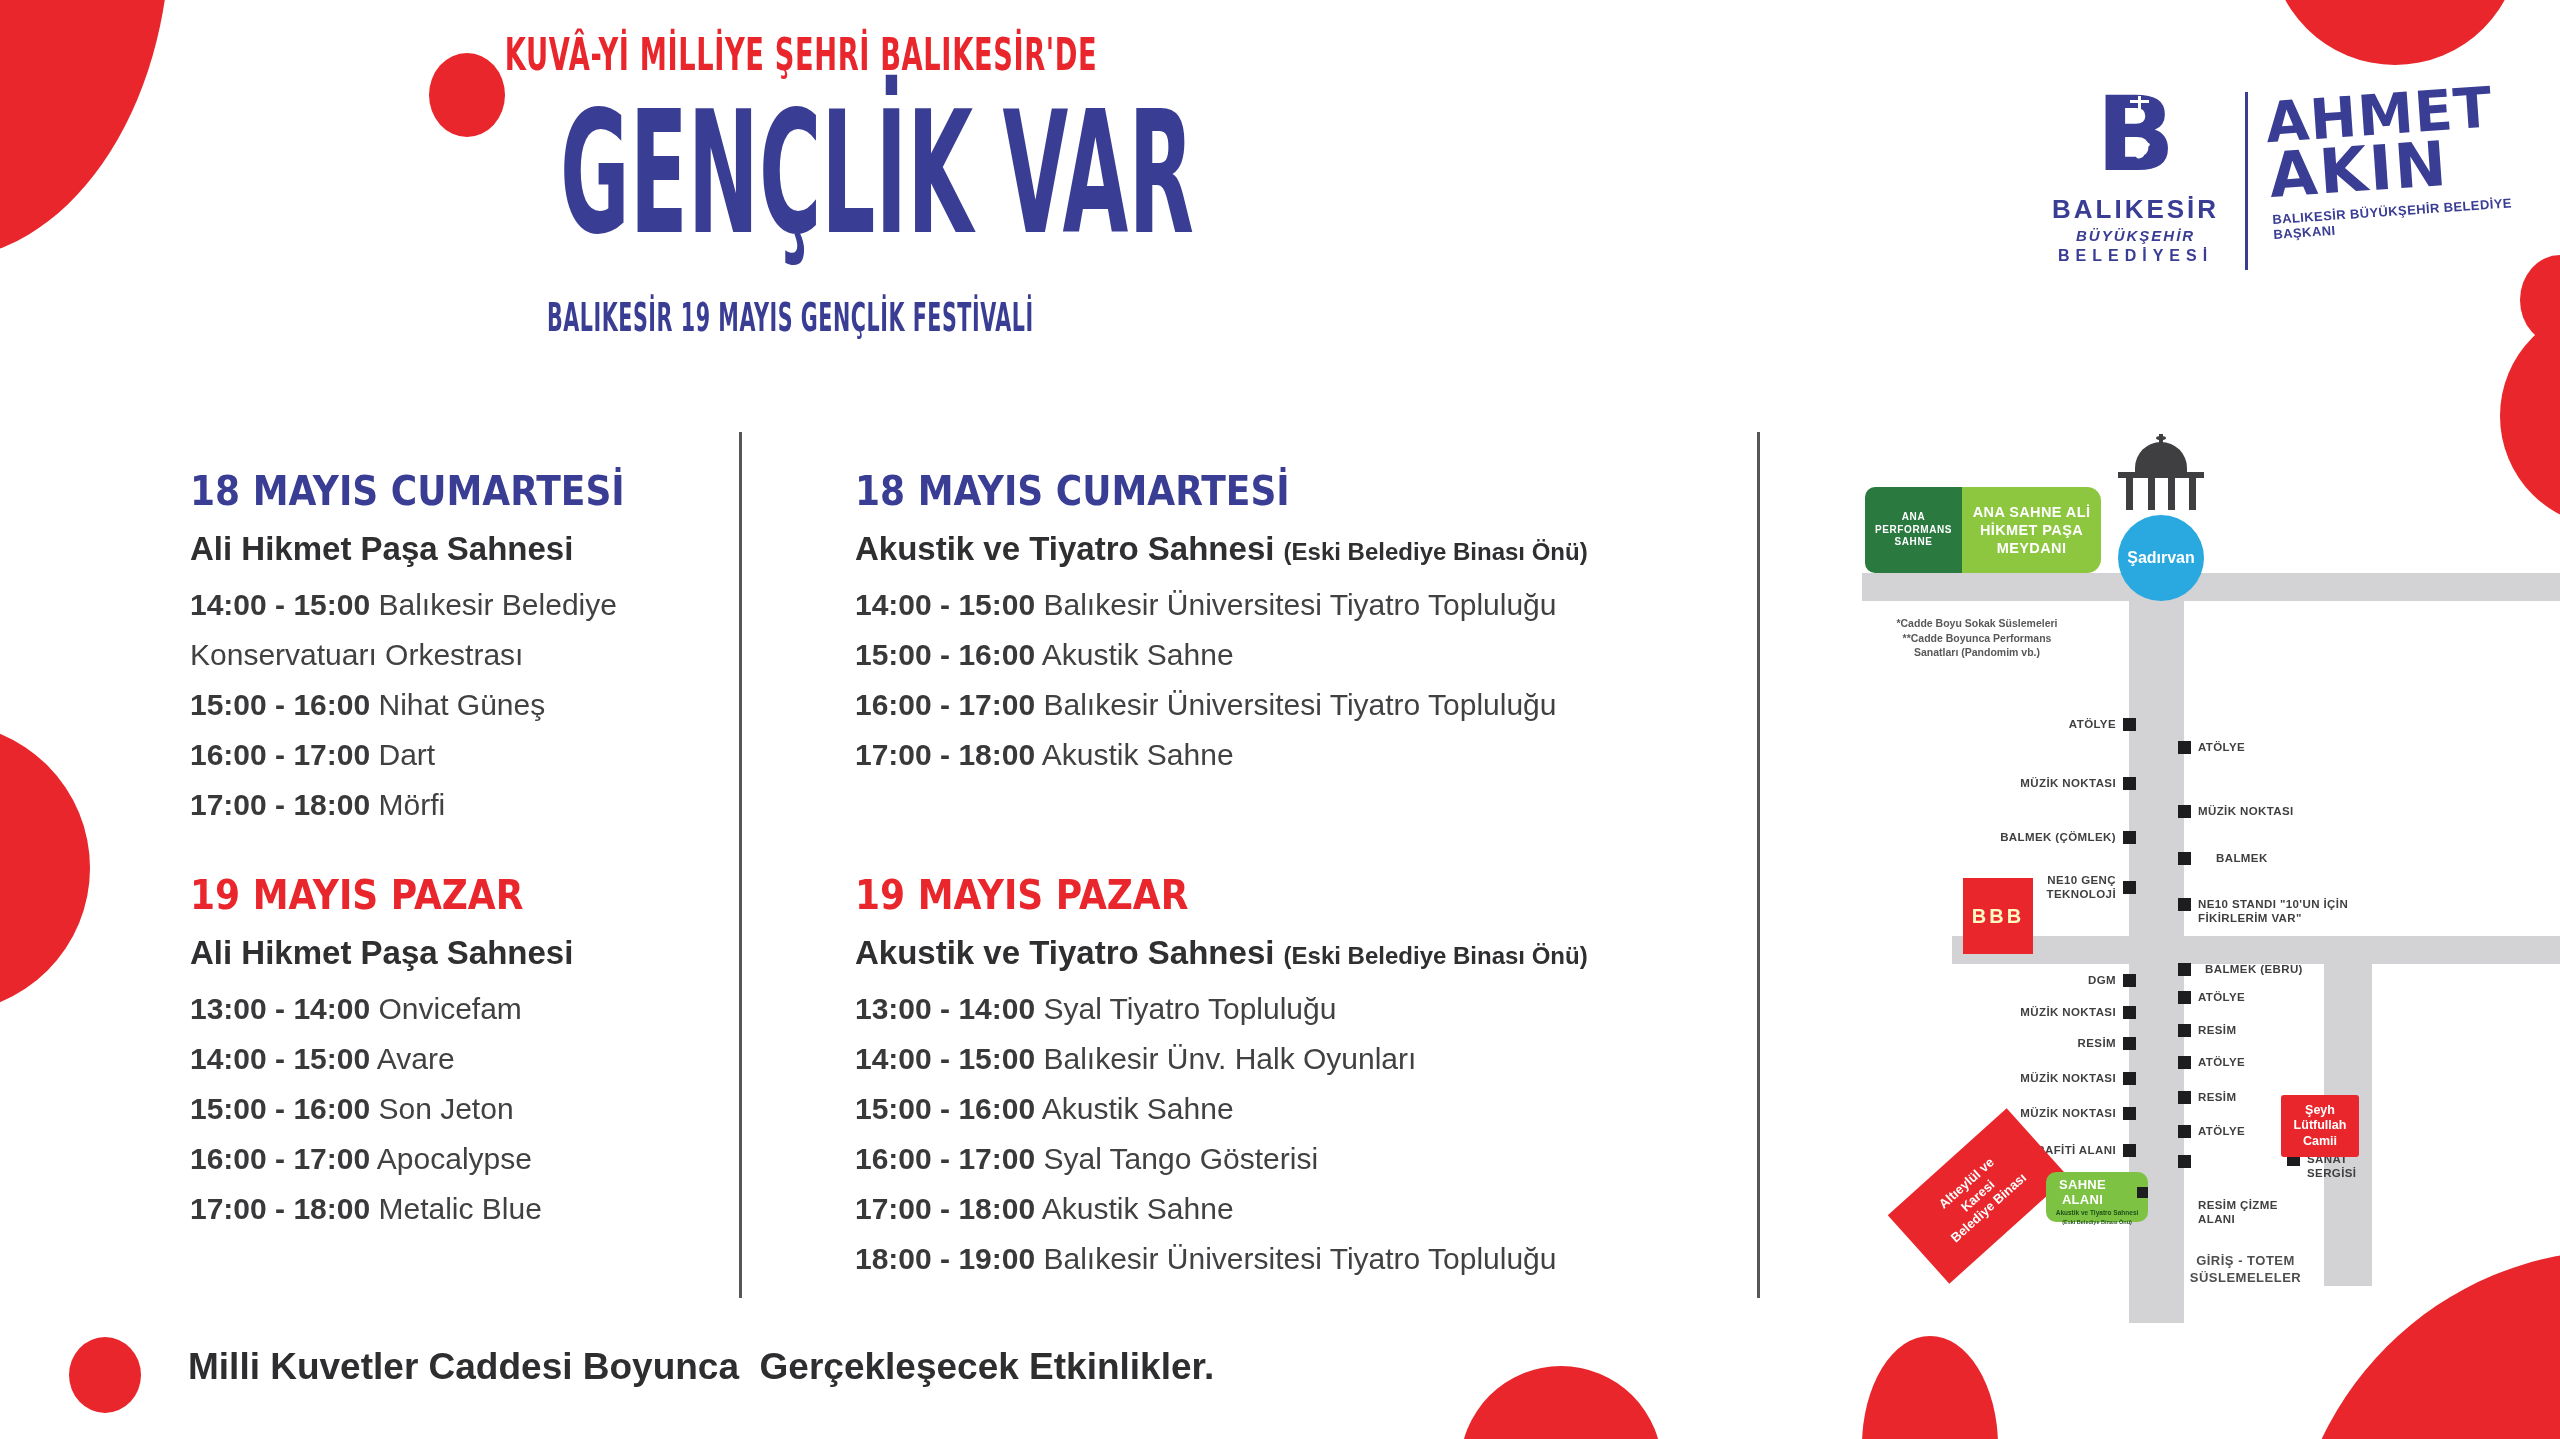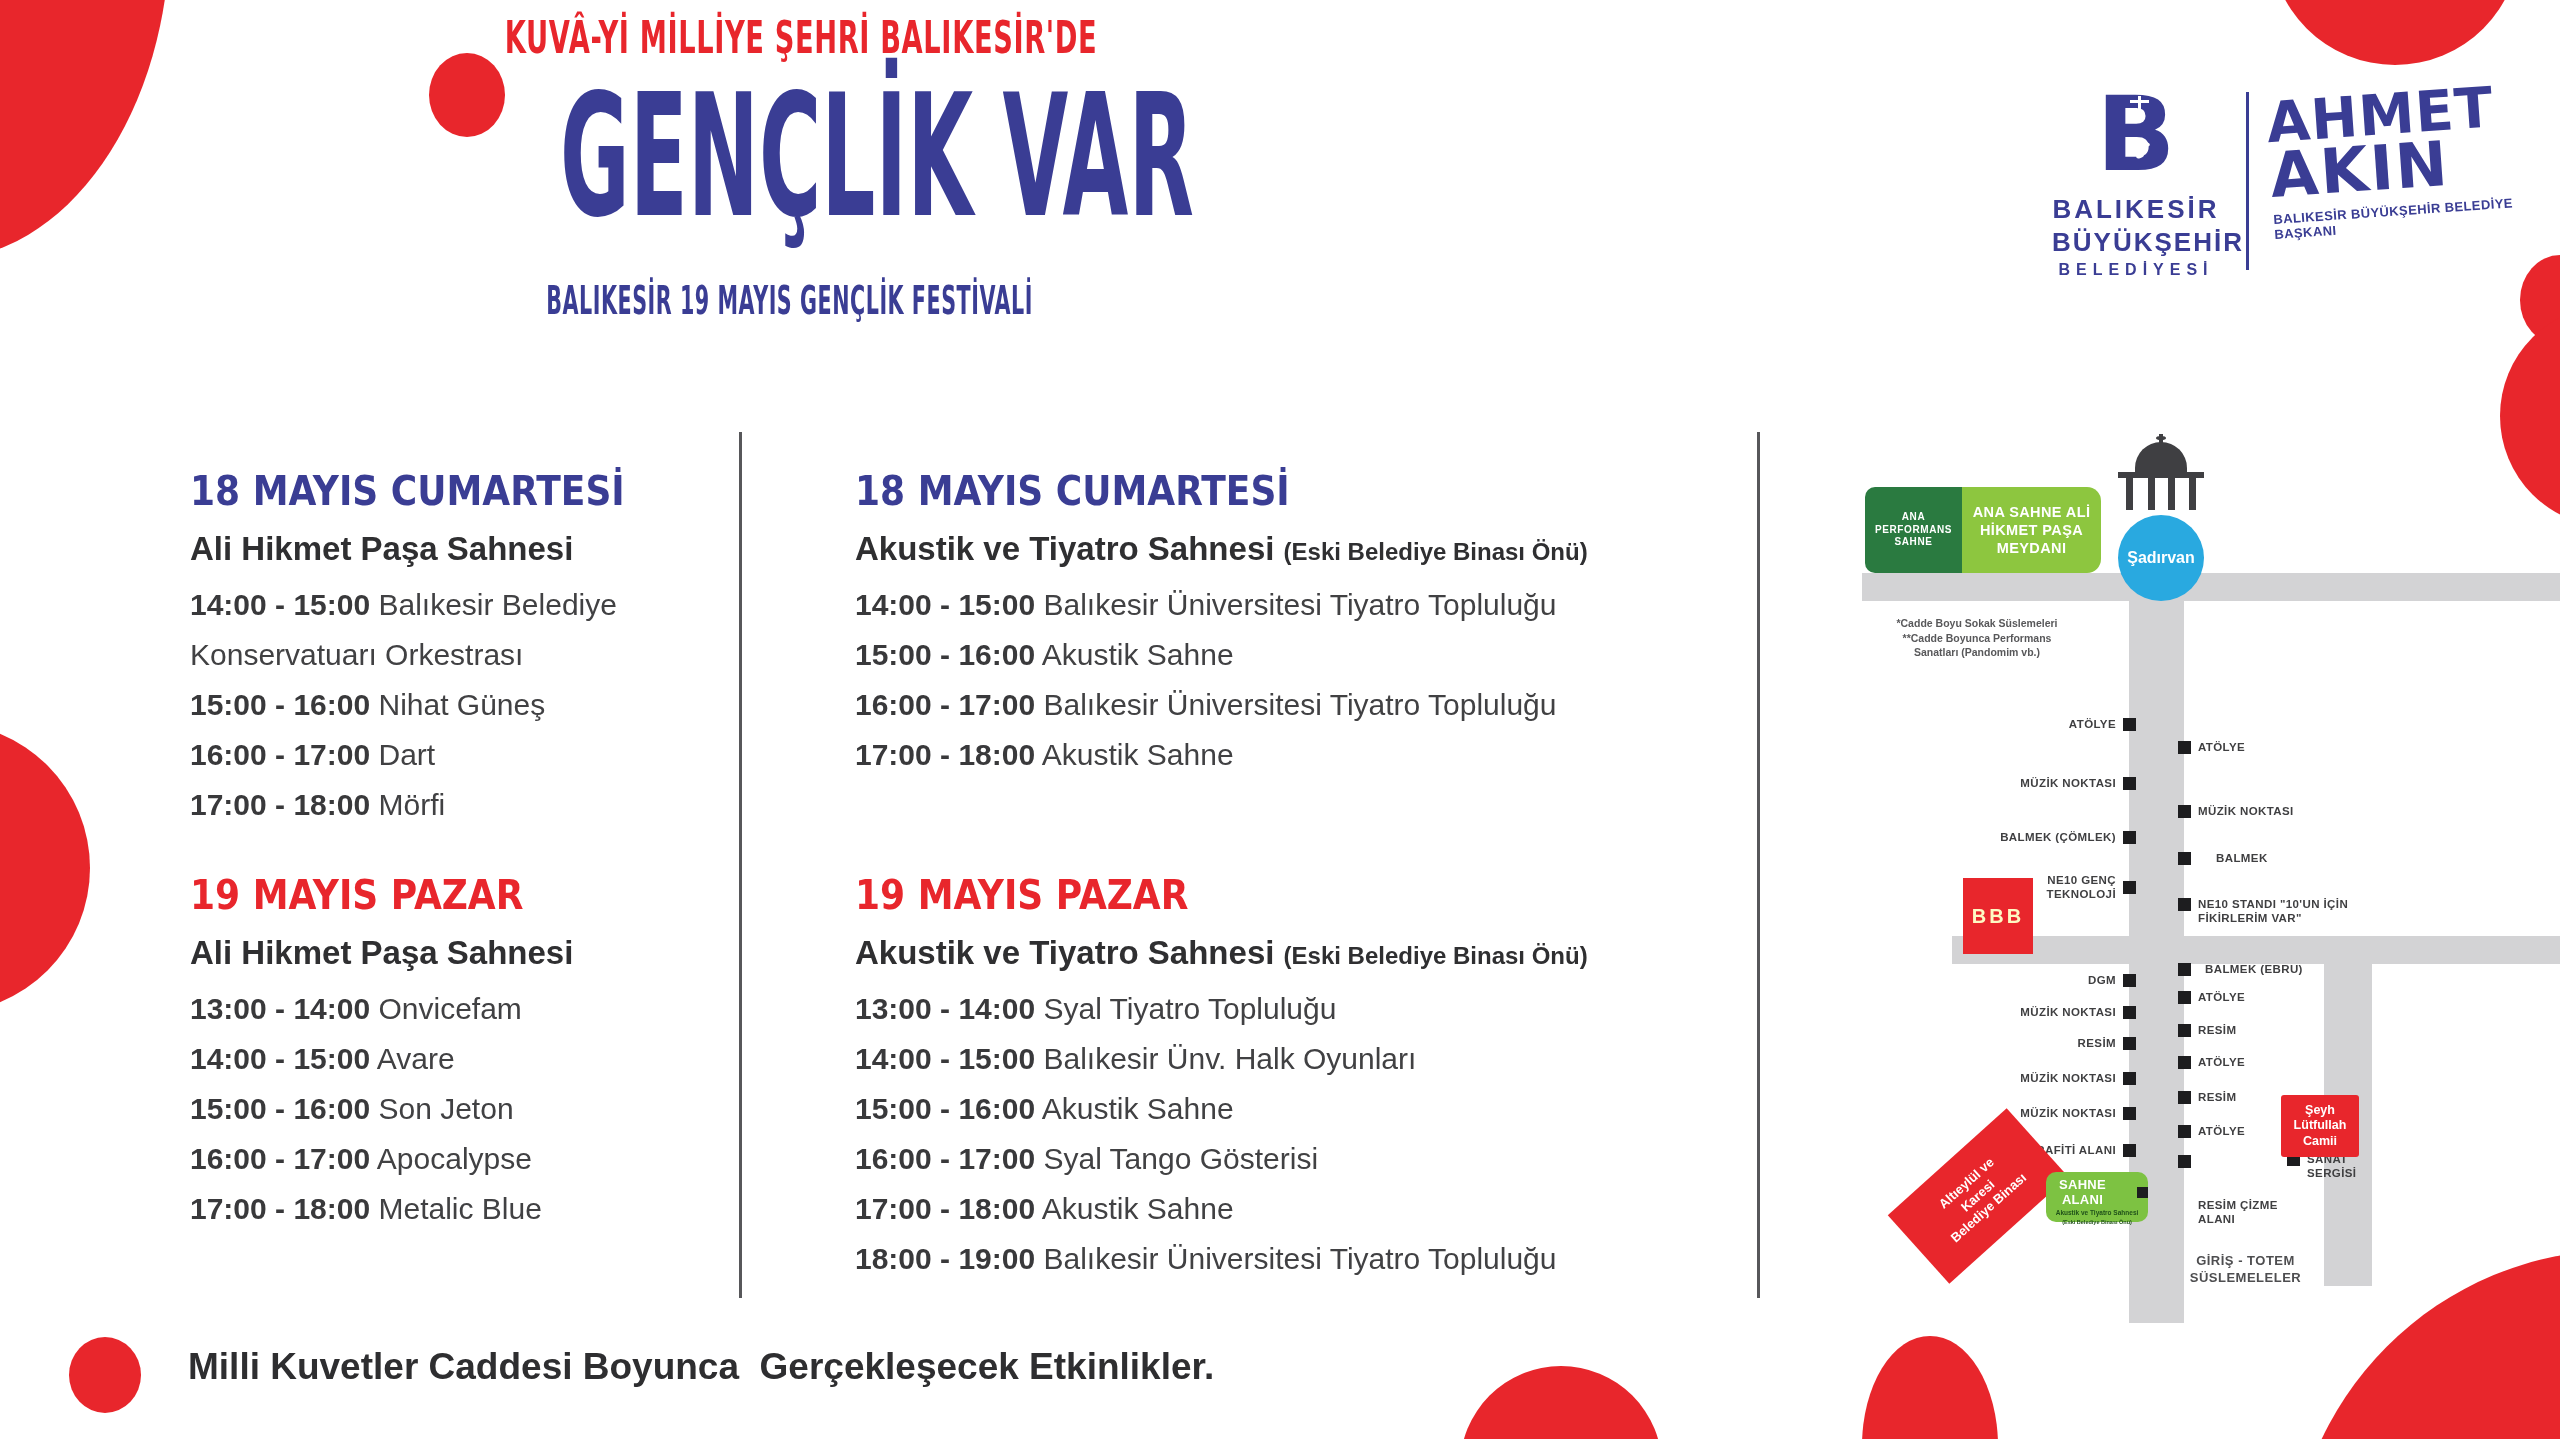--- a/index.html
+++ b/index.html
@@ -1,36 +1,36 @@
 <!DOCTYPE html>
 <html><head>
 <meta charset="utf-8">
 <style>
   html,body{margin:0;padding:0;}
   body{width:2560px;height:1439px;position:relative;overflow:hidden;background:#ffffff;
        font-family:"Liberation Sans",sans-serif;}
   .blob{position:absolute;background:#e8262c;border-radius:50%;}
   
-  .header{position:absolute;left:330px;top:11px;width:920px;text-align:left;}
+  .header{position:absolute;left:330px;top:28px;width:920px;text-align:right;}
   .super-title{font-family:"DejaVu Sans",sans-serif;font-weight:bold;font-size:44px;line-height:54px;
        color:#e8262c;transform:scaleX(.62);transform-origin:center;white-space:nowrap;letter-spacing:1px;}
   .main-title{font-family:"DejaVu Sans",sans-serif;font-weight:bold;font-size:170px;line-height:178px;
        color:#3a3d94;transform:scaleX(.50);transform-origin:center;white-space:nowrap;margin-top:2px;}
   .subtitle{font-family:"DejaVu Sans",sans-serif;font-weight:bold;font-size:39px;line-height:44px;
        color:#3a3d94;transform:scaleX(.53);transform-origin:center;white-space:nowrap;margin-top:34px;letter-spacing:1px;}
   
   .brand{position:absolute;left:2052px;top:80px;display:flex;gap:26px;align-items:flex-start;}
   .logo-col{width:168px;text-align:center;color:#3a3d94;}
   .logo-b{position:relative;font-family:"DejaVu Sans",sans-serif;font-weight:bold;font-size:104px;
        line-height:108px;color:#3a3d94;}
   .logo-b .stem{position:absolute;left:86px;top:16px;width:3px;height:26px;background:#fff;}
   .logo-b .bar{position:absolute;left:78px;top:20px;width:19px;height:3px;background:#fff;}
   .logo-b .leaf{position:absolute;width:8px;height:4px;background:#fff;border-radius:50%;}
   .logo-cap1{font-size:26px;font-weight:600;letter-spacing:3px;margin-top:6px;}
-  .logo-cap2{font-size:26px;font-weight:600;letter-spacing:2px;margin-top:2px;}
+  .logo-cap2{font-size:15px;font-weight:600;letter-spacing:2px;margin-top:2px;font-style:italic;}
   .logo-cap3{font-size:16px;font-weight:600;letter-spacing:6px;margin-top:3px;}
   .brand-div{width:3px;height:178px;background:#3a3d94;margin-top:12px;}
   .mayor{transform:rotate(-4deg);transform-origin:left bottom;margin-top:18px;}
   .mayor-n1,.mayor-n2{font-family:"DejaVu Sans",sans-serif;font-weight:bold;color:#3a3d94;}
   .mayor-n1{font-size:56px;line-height:50px;letter-spacing:1px;}
   .mayor-n2{font-size:62px;line-height:56px;letter-spacing:2px;}
   .mayor-t{font-size:13px;font-weight:bold;color:#3a3d94;letter-spacing:.4px;margin-top:8px;}
   
   .divider{position:absolute;top:432px;width:3px;height:866px;background:#57575a;}
   .section{position:absolute;}

